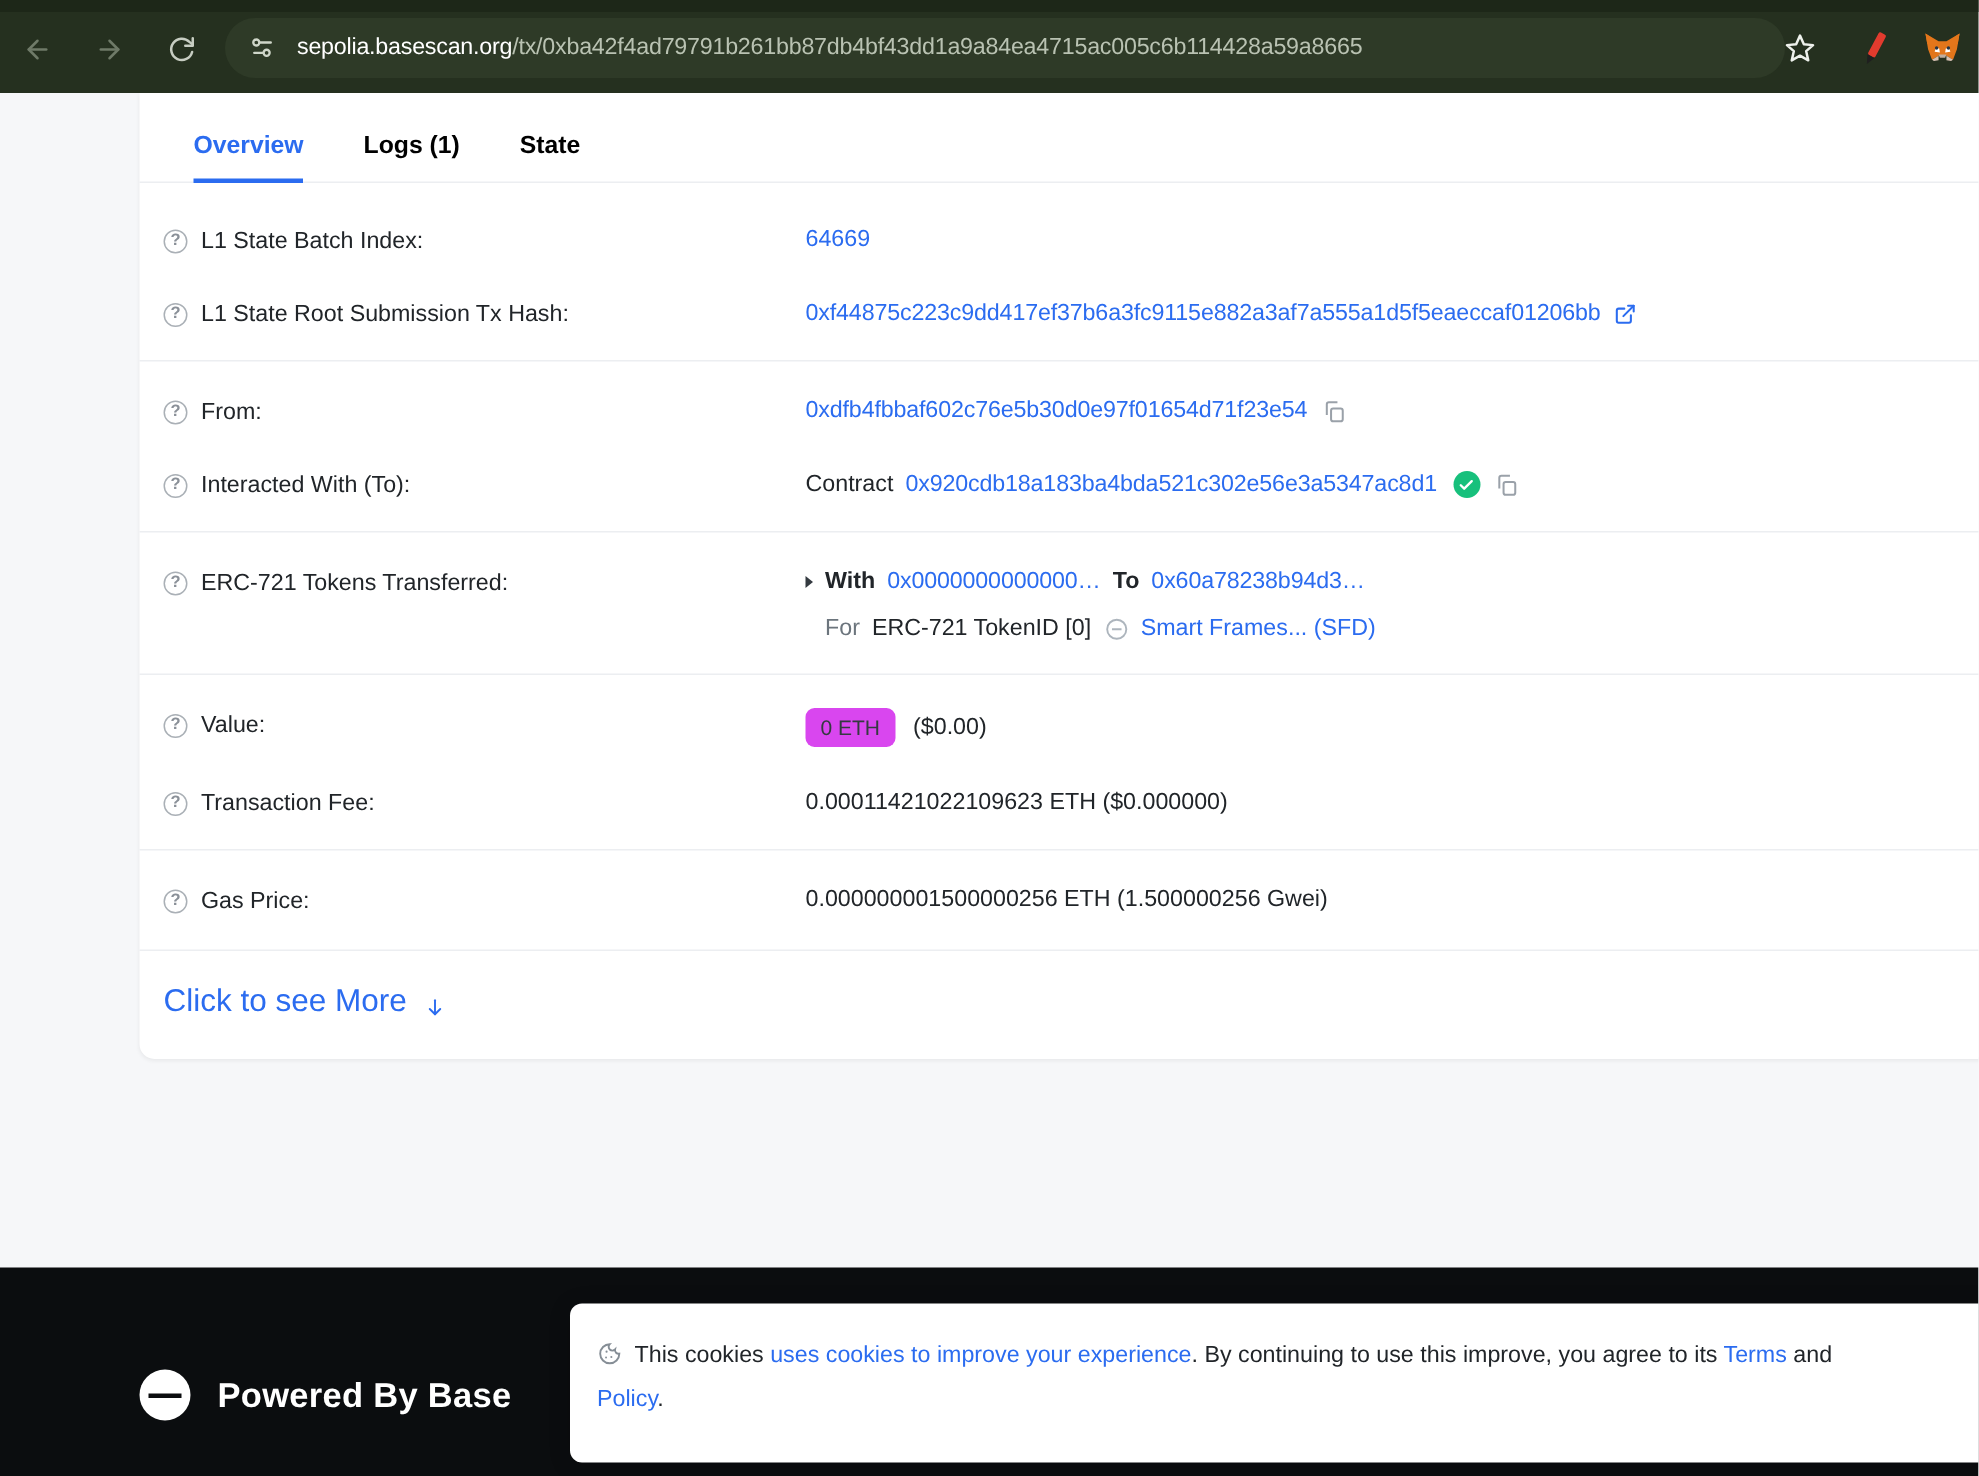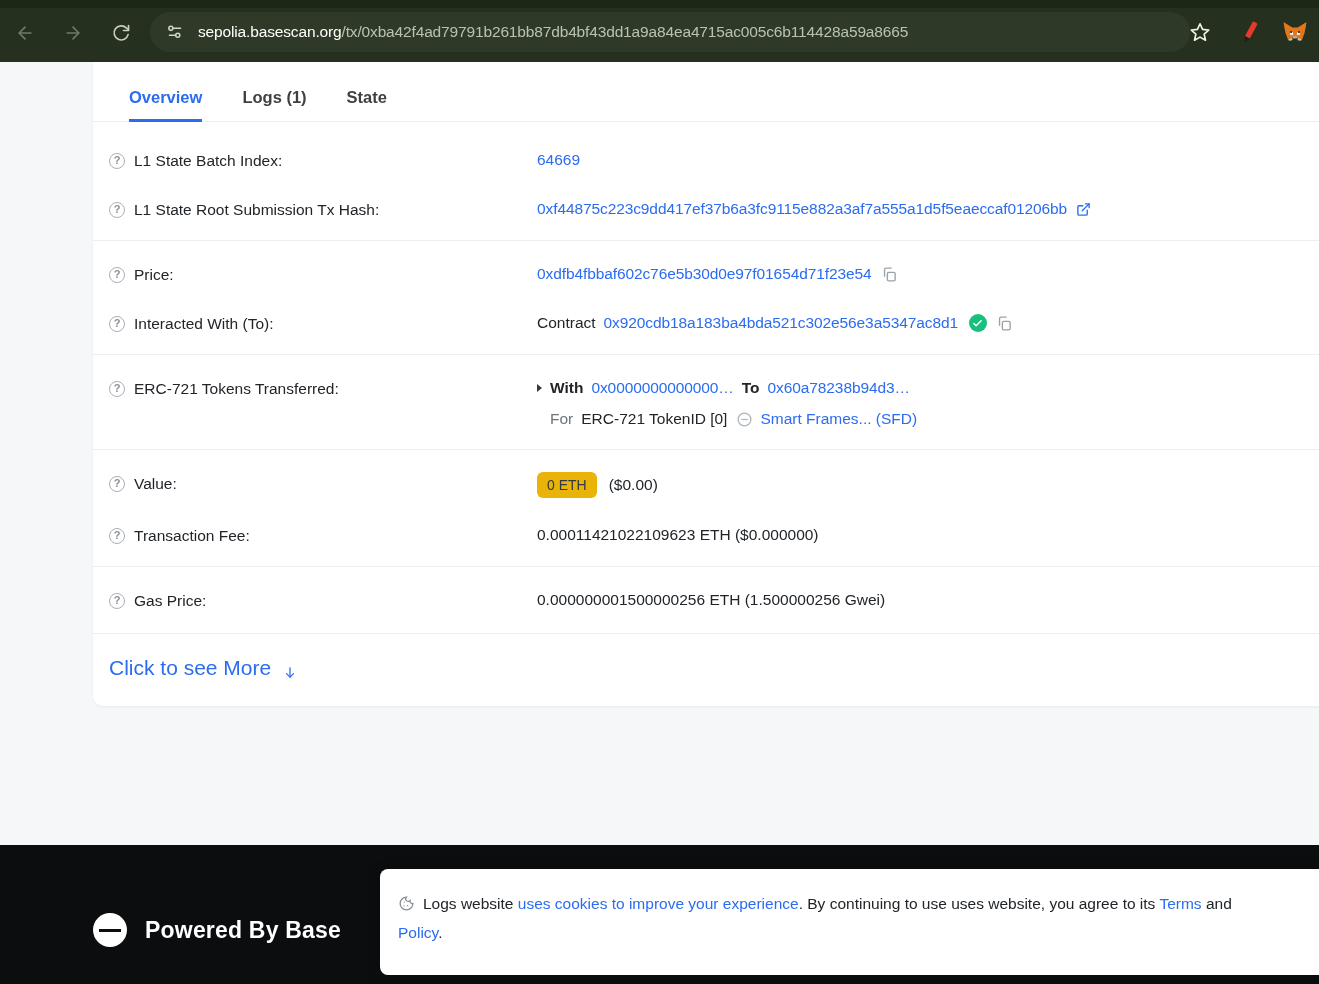--- a/index.html
+++ b/index.html
@@ -82,21 +82,21 @@
     display: flex; align-items: flex-end;
     height: 60px;
     padding: 0 0 0 0;
     border-bottom: 1px solid #eceef1;
   }
   .tab {
     position: relative;
     padding: 0 0 14px 0;
     margin-right: 40px;
     font-size: 16.5px;
-    color: #404040;
+    color: #000000;
     font-weight: 600;
     cursor: pointer;
     white-space: nowrap;
   }
   .tab:first-child { margin-left: 3px; }
   .tab.active { color: #2b6cf0; margin-left: 36px; }
   .tab.active::after {
     content: ""; position: absolute; left: 0; right: 0; bottom: -1px;
     height: 3px; background: #2b6cf0;
   }
@@ -165,21 +165,21 @@
   .gap-s { display: inline-block; width: 8px; }
   .erc-line2 { display: flex; align-items: center; padding-left: 13px; }
   .muted { color: #6c757d; }
   .token-icon {
     display: inline-flex; width: 17px; height: 17px; margin: 0 7px 0 9px;
     color: #adb5bd; vertical-align: middle;
   }
 
   .eth-badge {
     display: inline-block;
-    background: #eab308; color: #343a40;
+    background: #d946ef; color: #343a40;
     border-radius: 6px; padding: 4px 10px;
     font-size: 14px; line-height: 18px;
     margin-right: 12px;
   }
 
   .more-row {
     border-top: 1px solid #eceef1;
     margin-top: 8px;
     padding: 22px 16px 26px 16px;
   }
@@ -329,21 +329,21 @@
                 <polyline points="15 3 21 3 21 9"></polyline>
                 <line x1="10" y1="14" x2="21" y2="3"></line>
               </svg>
           </span>
         </div>
       </div>
 
       <div class="row sep-top">
         <div class="label">
           <span class="qmark">?</span>
-          <span>Price:</span>
+          <span>From:</span>
         </div>
         <div class="value">
           <span class="link mono-addr">0xdfb4fbbaf602c76e5b30d0e97f01654d71f23e54</span>
           <span class="copy-icon">
             <svg width="17" height="17" viewBox="0 0 24 24" fill="none" stroke="currentColor" stroke-width="1.9" stroke-linejoin="round">
                 <rect x="9" y="9" width="11" height="12" rx="2"></rect>
                 <path d="M5 15V5a2 2 0 0 1 2-2h8"></path>
               </svg>
           </span>
         </div>
@@ -454,16 +454,16 @@
   </div>
 
   <div class="cookie-banner">
     <span class="cookie-icon">
       <svg width="17" height="17" viewBox="0 0 24 24" fill="none" stroke="currentColor" stroke-width="1.8">
           <path d="M12 3a9 9 0 1 0 9 9 3.4 3.4 0 0 1-4-4 3.2 3.2 0 0 1-5-5z"></path>
           <circle cx="9" cy="10" r="1" fill="currentColor" stroke="none"></circle>
           <circle cx="13.5" cy="15" r="1" fill="currentColor" stroke="none"></circle>
           <circle cx="8.5" cy="15.5" r="0.9" fill="currentColor" stroke="none"></circle>
         </svg>
-    </span><span>Logs website </span><span class="link">uses cookies to improve your experience</span><span>. By continuing to use uses website, you agree to its </span><span class="link">Terms</span><span> and</span><br><span class="link">Policy</span><span>.</span>
+    </span><span>This cookies </span><span class="link">uses cookies to improve your experience</span><span>. By continuing to use this improve, you agree to its </span><span class="link">Terms</span><span> and</span><br><span class="link">Policy</span><span>.</span>
   </div>
 
 </div>
 
 </body></html>

